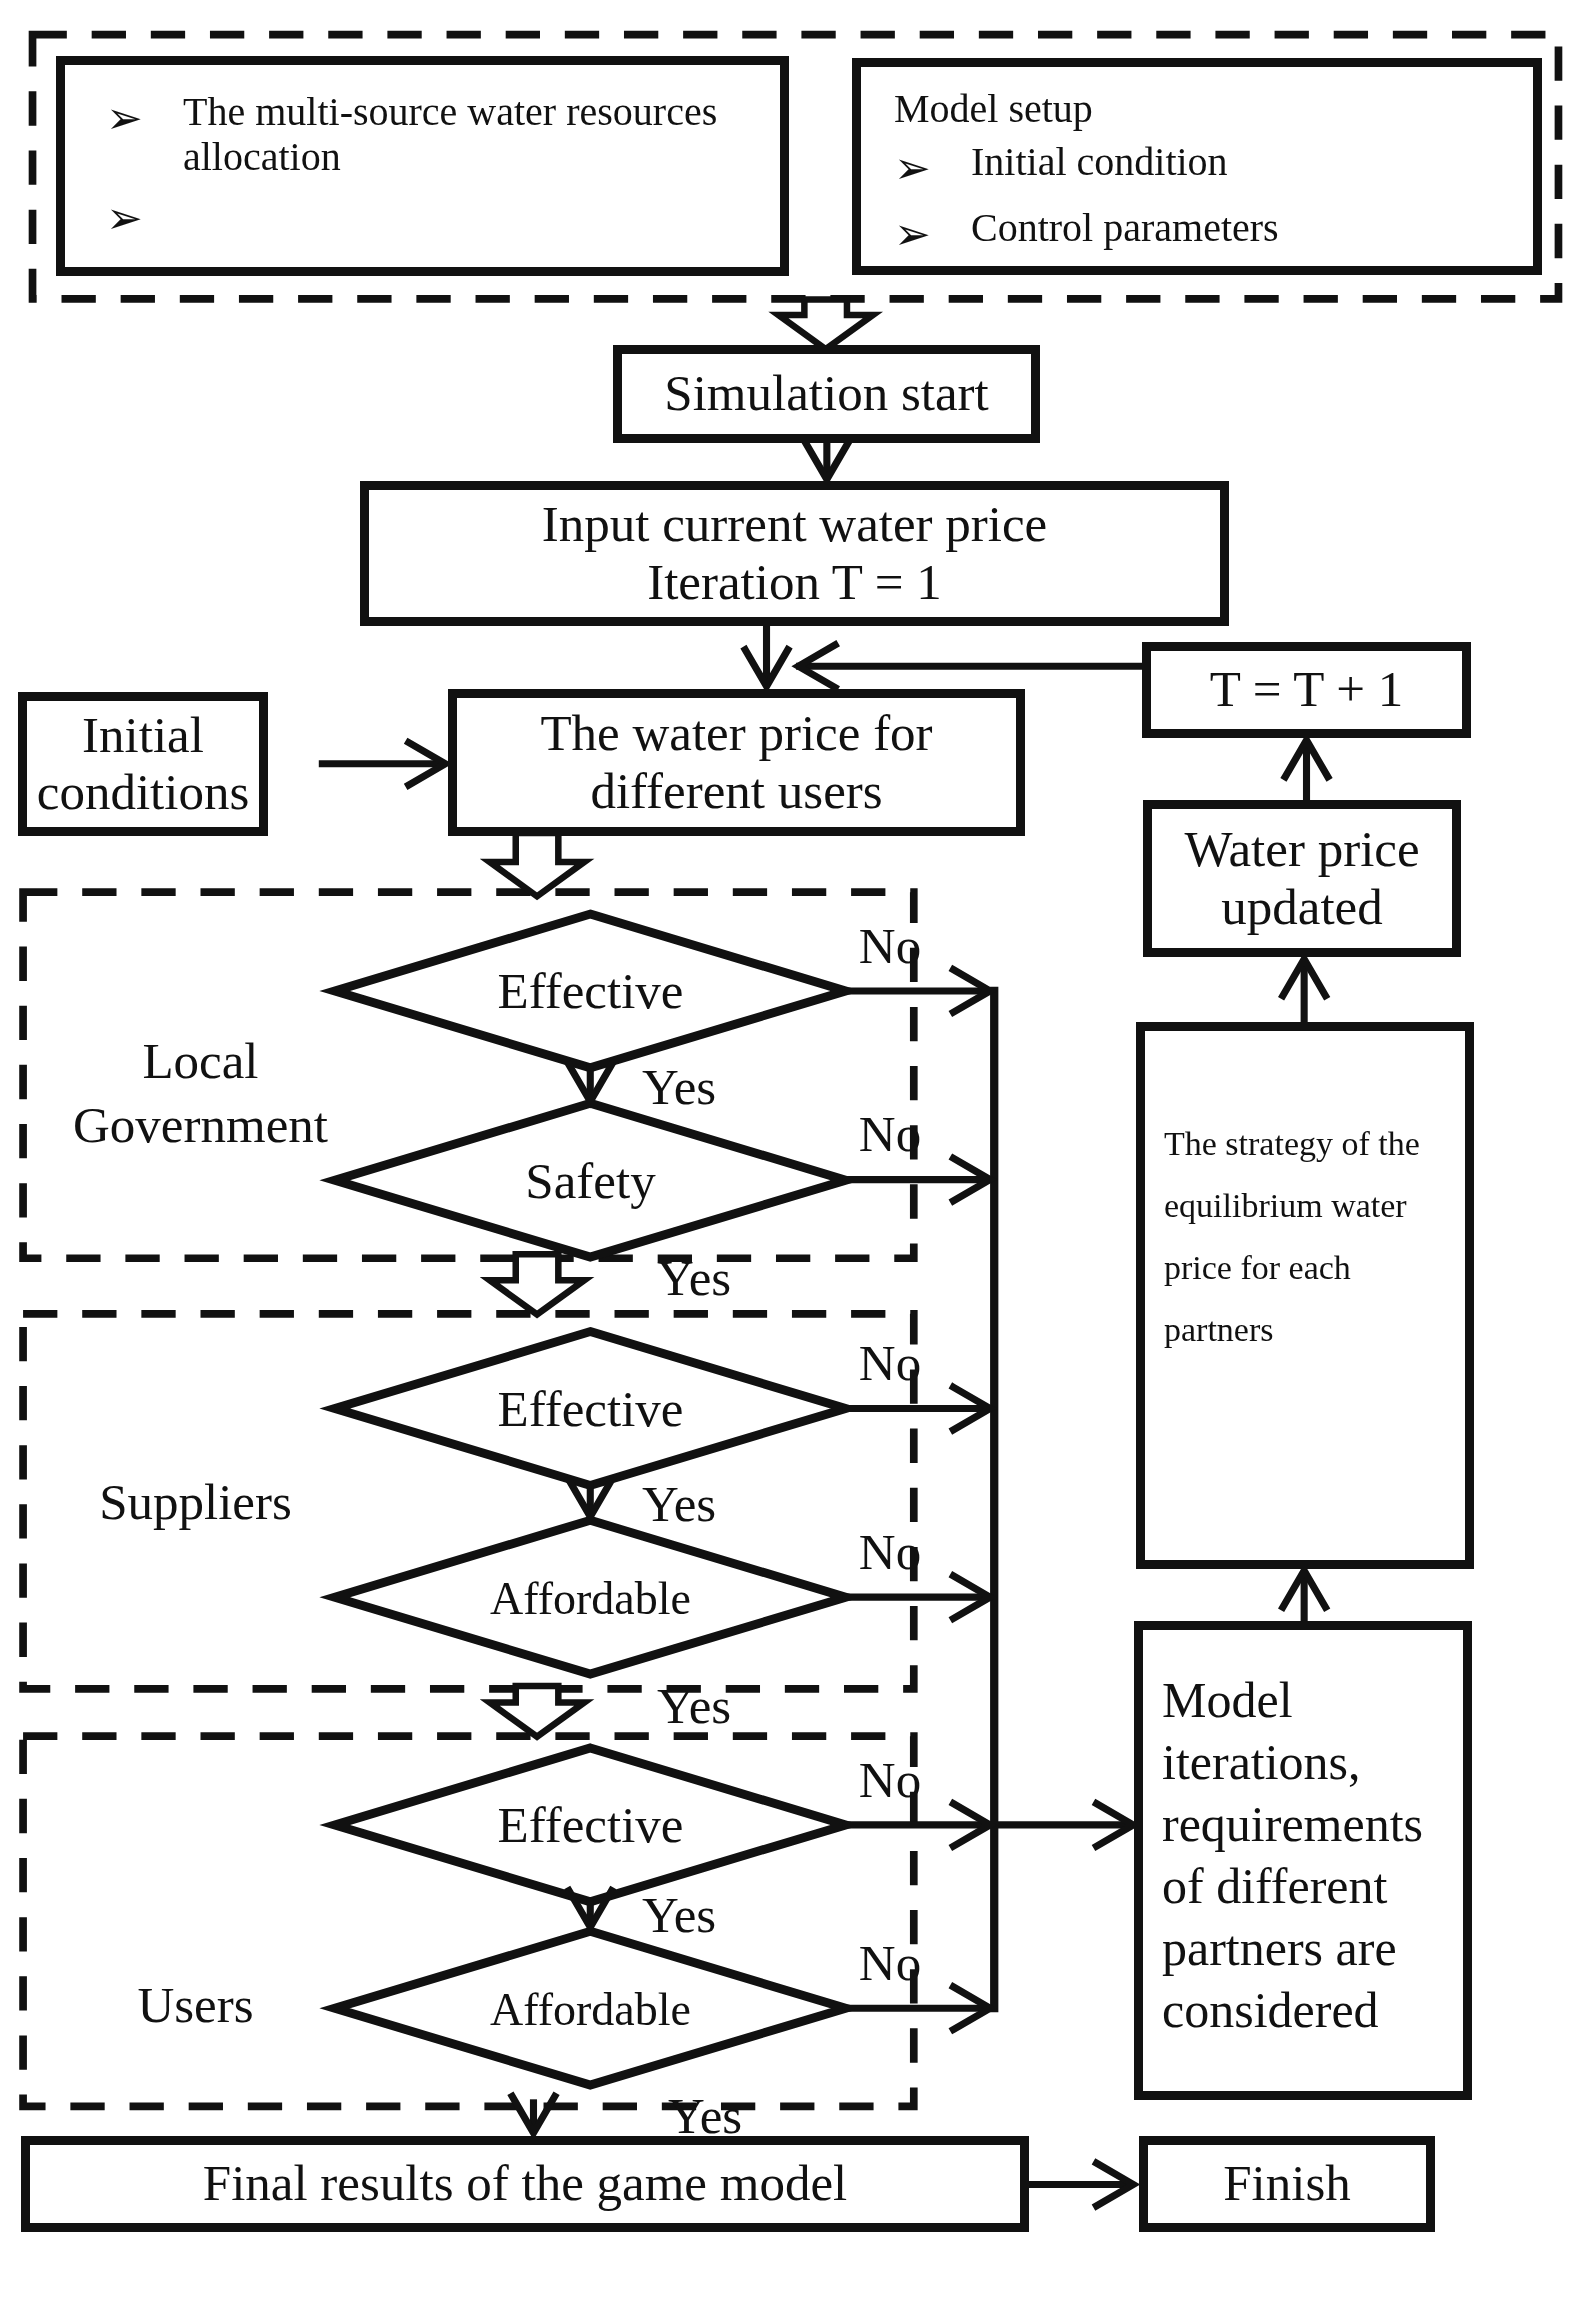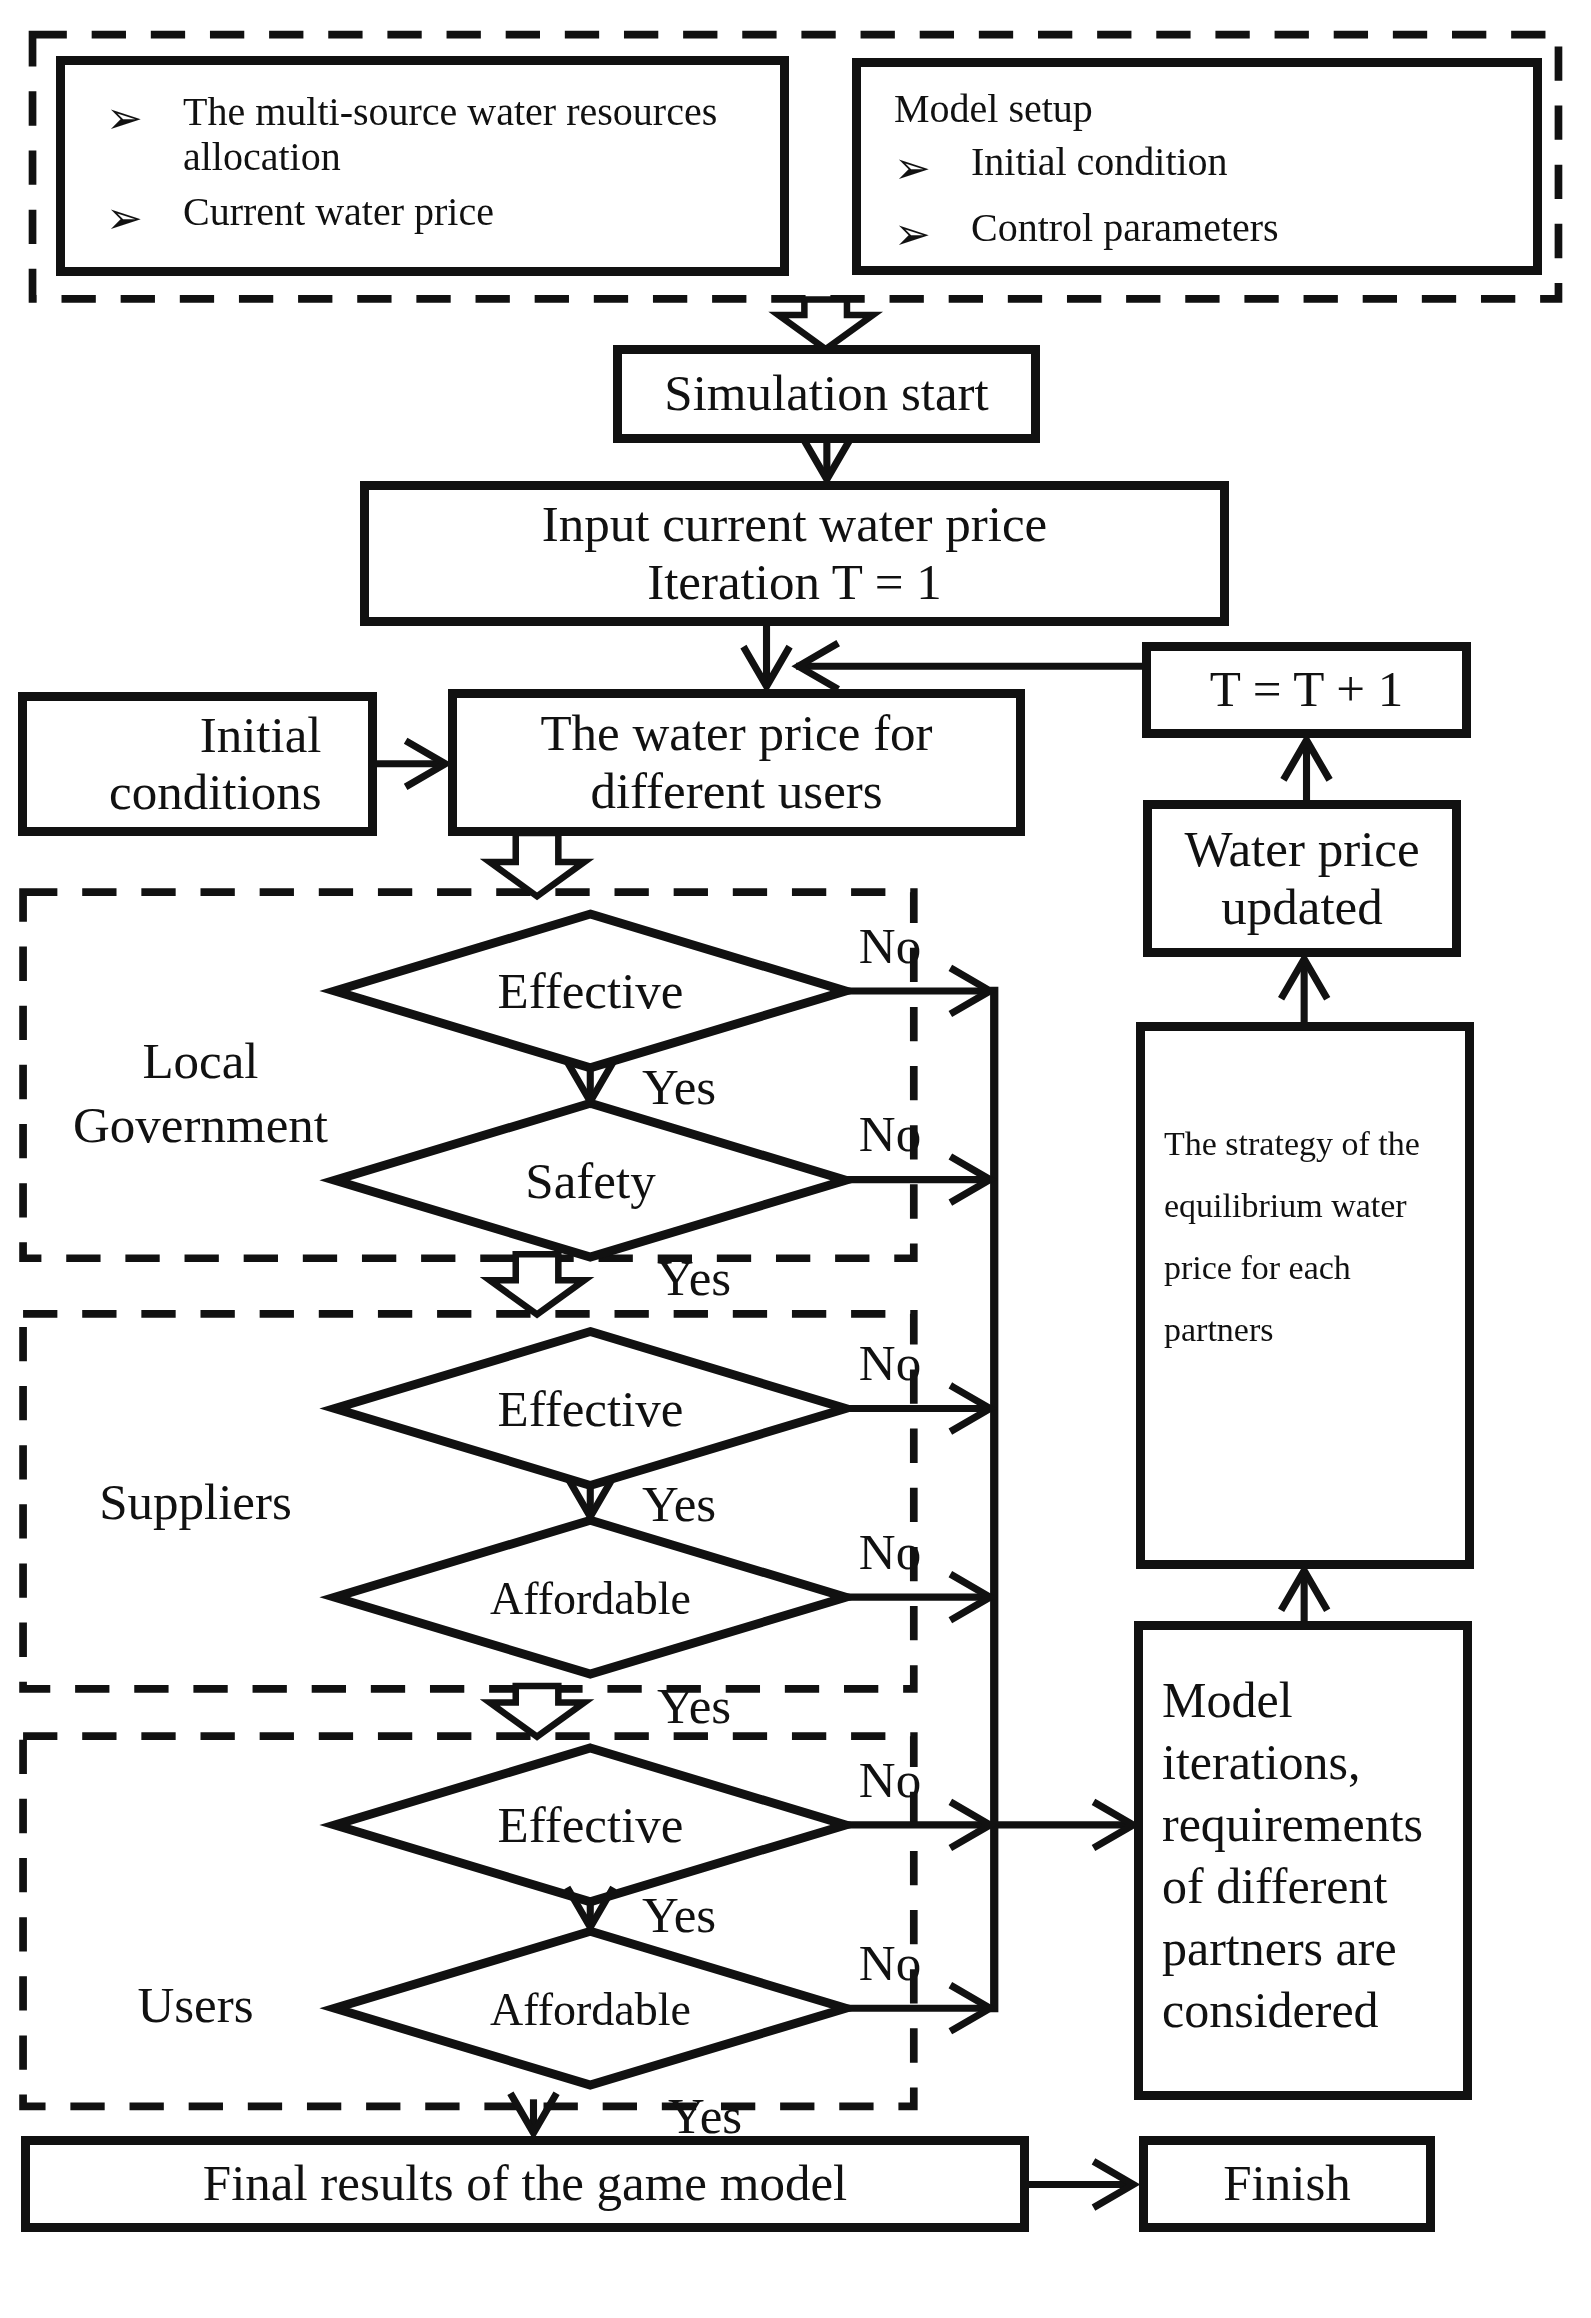--- a/index.html
+++ b/index.html
@@ -94,21 +94,20 @@
     </g>
   </svg>
 
   <div class="abs box" style="left:56px;top:56px;width:733px;height:220px;padding:25px 18px 0 41px;">
     <div class="bullet-row">
       <span class="bullet">➢</span>
       <span class="bullet-text" style="width:568px;">The multi-source water resources allocation</span>
     </div>
     <div class="bullet-row" style="margin-top:10.6px;">
       <span class="bullet">➢</span>
-      <span class="bullet-text" style="width:568px;">Current water price</span>
     </div>
   </div>
 
   <div class="abs box" style="left:852px;top:58px;width:690px;height:217px;padding:20px 12px 0 33px;">
     <div class="bullet-text">Model setup</div>
     <div class="bullet-row" style="margin-top:8.3px;">
       <span class="bullet">➢</span>
       <span class="bullet-text">Initial condition</span>
     </div>
     <div class="bullet-row" style="margin-top:8.3px;">
@@ -125,21 +124,21 @@
     <div class="txt" style="line-height:1.12;">
       <div>Input current water price</div>
       <div>Iteration T = 1</div>
     </div>
   </div>
 
   <div class="abs box cc txt" style="left:1142px;top:642px;width:329px;height:96px;">
       <span>T = T + 1</span>
     </div>
 
-  <div class="abs box cc" style="left:18px;top:692px;width:359px;height:144px;text-align:right;">
+  <div class="abs box cc" style="left:18px;top:692px;width:250px;height:144px;">
     <div class="txt" style="width:248px;">Initial conditions</div>
   </div>
 
   <div class="abs box cc" style="left:448px;top:689px;width:577px;height:147px;">
     <div class="txt" style="width:532px;">The water price for different users</div>
   </div>
 
   <div class="abs box cc" style="left:1143px;top:800px;width:318px;height:157px;">
     <div class="txt" style="width:278px;">Water price updated</div>
   </div>

